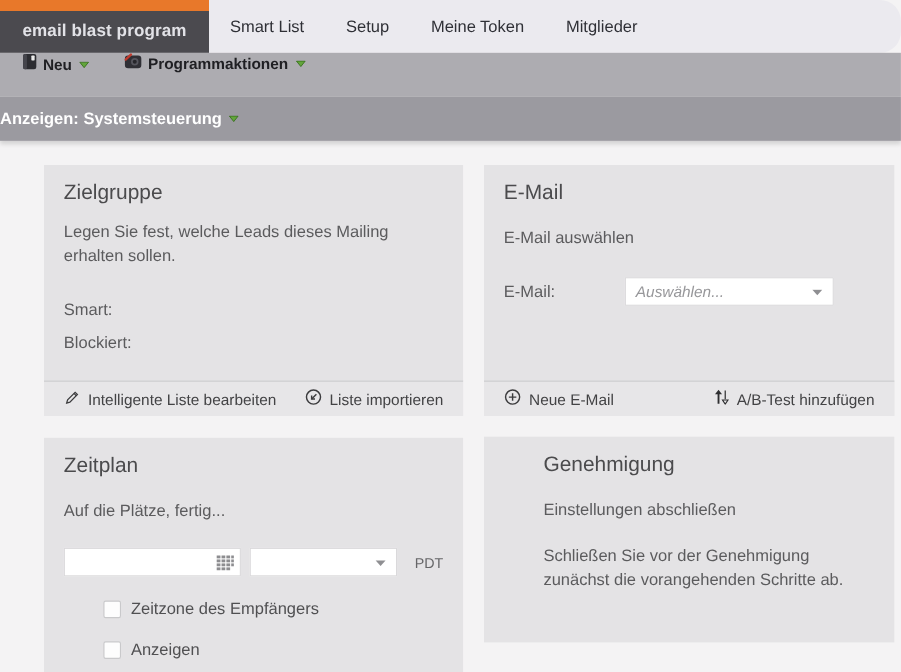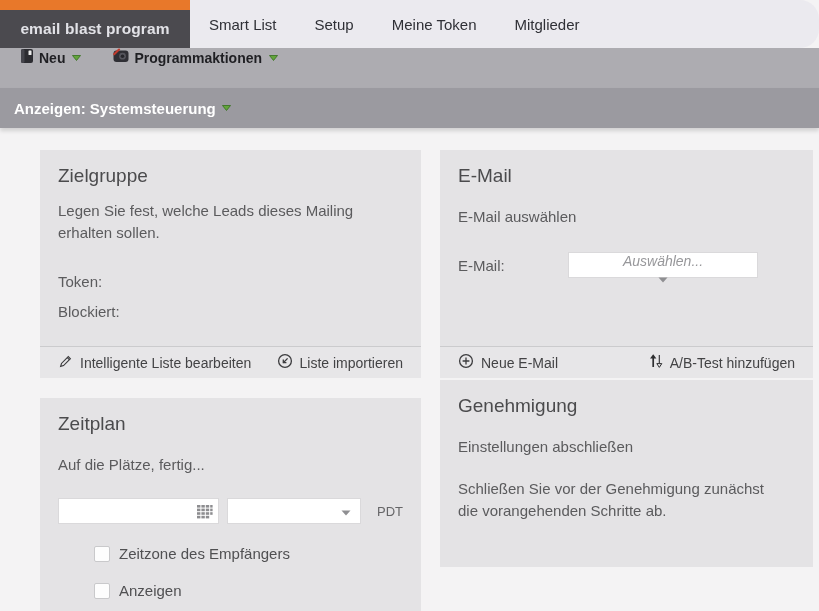--- a/index.html
+++ b/index.html
@@ -28,31 +28,31 @@
   .toolbar{
     height:40px;background:#adacb1;display:flex;align-items:flex-start;
     padding-left:20px;gap:32px;
   }
   .tool-item{display:flex;align-items:center;gap:5px;cursor:pointer;}
   .tool-item .txt{font-size:14px;font-weight:600;color:#1f1f23;}
   .green-arrow{display:inline-flex;margin-left:2px;}
   
   .view-bar{
     height:40px;background:#9b9aa0;display:flex;align-items:center;
-    padding-left:14px;color:#ffffff;font-size:15px;font-weight:600;
+    color:#ffffff;font-size:15px;font-weight:600;
     box-shadow:0 3px 4px rgba(0,0,0,.14);position:relative;z-index:2;cursor:pointer;
   }
   .view-bar .green-arrow{margin-left:6px;}
   
   .content{position:absolute;top:128px;left:0;width:819px;height:483px;background:#f4f3f4;overflow:hidden;}
   .panel{position:absolute;background:#e4e3e5;box-sizing:border-box;}
   .panel-audience{left:40px;top:22px;width:381px;height:228px;}
   .panel-email{left:440px;top:22px;width:373px;height:228px;}
   .panel-schedule{left:40px;top:270px;width:381px;height:226px;}
-  .panel-approval{left:440px;top:252px;width:373px;height:187px;}
+  .panel-approval{left:440px;top:269px;width:373px;height:187px;padding-left:36px;}
   .panel h2{
     margin:0;padding:14px 18px 0 18px;font-size:19px;font-weight:400;color:#4b4b4d;line-height:24px;
   }
   .panel .body{padding:0 18px;}
   .p-text{font-size:15px;color:#5b5b5d;line-height:22px;margin:0;}
   .desc{margin-top:12px;max-width:345px;}
   .leads{margin-top:27px;}
   .blocked{margin-top:8px;}
   .subtitle{margin-top:18px;}
   
@@ -62,21 +62,21 @@
     display:flex;align-items:center;justify-content:space-between;padding:0 18px;
   }
   .footer-link{display:flex;align-items:center;gap:7px;font-size:14px;color:#434345;cursor:pointer;white-space:nowrap;}
   
   .field-row{display:flex;align-items:center;margin-top:24px;}
   .field-label{font-size:15px;color:#5b5b5d;width:110px;flex:0 0 auto;}
   .fake-select{
     background:#ffffff;border:1px solid #dad9db;height:26px;box-sizing:border-box;
     display:flex;align-items:center;justify-content:space-between;padding:0 9px;cursor:pointer;
   }
-  .email-select{width:190px;flex-direction:column;}
+  .email-select{width:190px;}
   .placeholder{font-style:italic;color:#97979a;font-size:14px;}
   
   .sched-row{display:flex;align-items:center;margin-top:22px;gap:8px;}
   .date-field{
     position:relative;width:165px;height:26px;background:#fff;border:1px solid #dad9db;box-sizing:border-box;
   }
   .date-field input{
     position:absolute;inset:0;border:none;background:transparent;outline:none;
     font-family:inherit;font-size:14px;padding:0 28px 0 8px;color:#444;width:100%;box-sizing:border-box;
   }
@@ -151,21 +151,21 @@
         </svg>
     </span>
   </div>
 
   <div class="content">
 
     <div class="panel panel-audience">
       <h2>Zielgruppe</h2>
       <div class="body">
         <p class="p-text desc">Legen Sie fest, welche Leads dieses Mailing erhalten sollen.</p>
-        <p class="p-text leads">Token:</p>
+        <p class="p-text leads">Smart:</p>
         <p class="p-text blocked">Blockiert:</p>
       </div>
       <div class="panel-footer">
         <div class="footer-link">
           <span>
             <svg width="15" height="15" viewBox="0 0 16 16" fill="none" stroke="#3c3c3e" stroke-width="1.2">
               <path d="M2.8 13.2l.9-3.1L11 2.8l2.2 2.2-7.3 7.3-3.1.9z"></path>
               <path d="M9.9 3.9l2.2 2.2"></path>
             </svg>
           </span>

